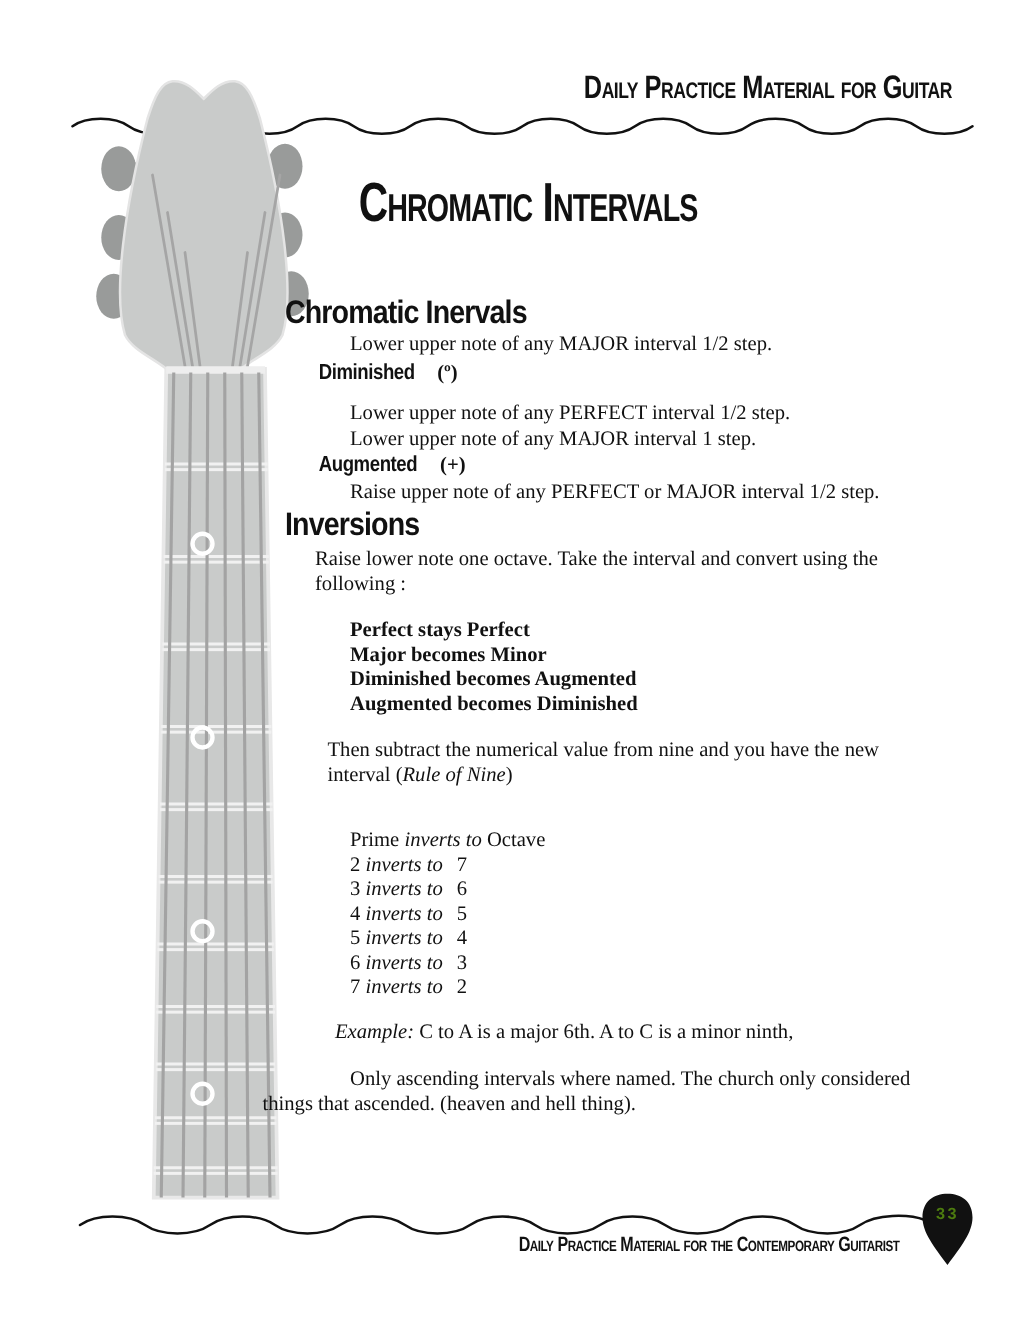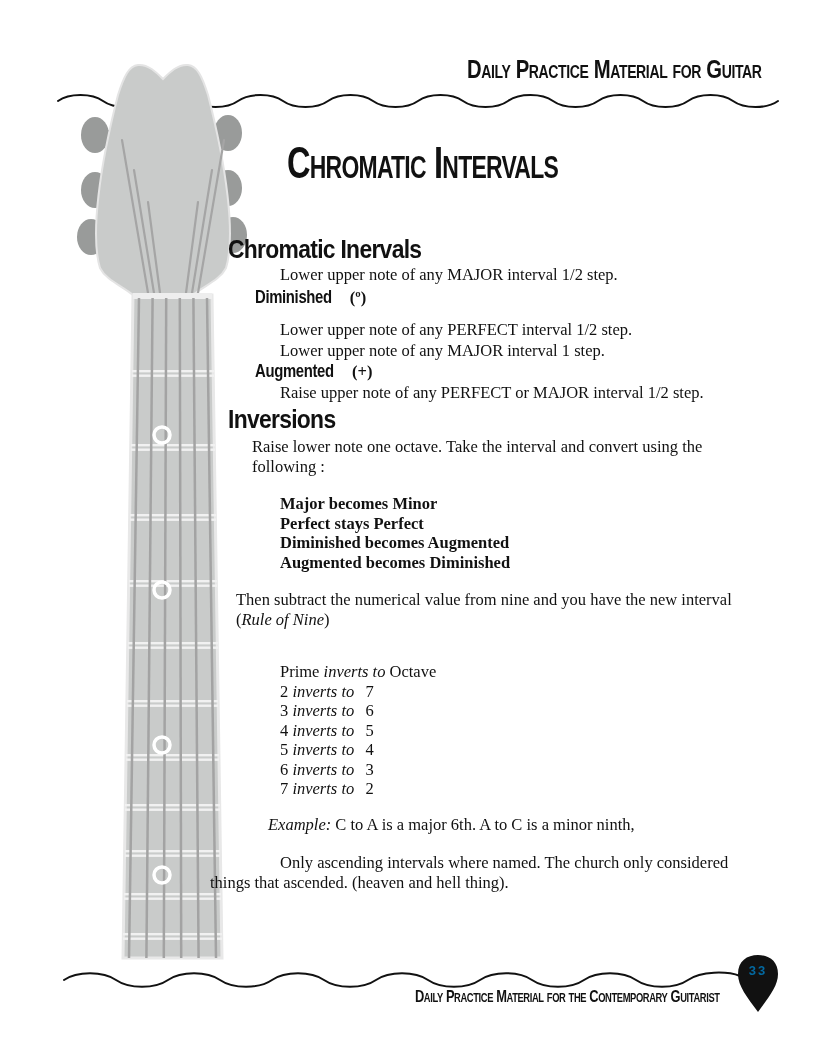--- a/index.html
+++ b/index.html
@@ -47,21 +47,21 @@
     position: absolute; top: 987px; right: 96px; z-index: 3;
     text-align: center;
   }
   .running-foot .cond { transform-origin: 100% 50%; transform: scaleX(0.78); font-size: 16.5px; }
 
   .page-number {
     position: absolute; left: 744px; top: 963px; width: 28px; z-index: 4;
     text-align: center;
     font-family: "Liberation Sans", sans-serif;
     font-weight: bold; font-size: 13px; letter-spacing: 2px;
-    color: #0369a1;
+    color: #4d7c0f;
   }
 
   
   .content {
     position: absolute; left: 228px; top: 236px; width: 524px; z-index: 3;
     font-size: 16.5px; line-height: 19.5px;
   }
   h2.sec { font-size: 26px; line-height: 26px; margin: 0; }
   h2.sec .cond { transform: scaleX(0.88); letter-spacing: -0.8px; }
   h3.term { font-size: 17.5px; line-height: 18px; margin: 3px 0 0 27px; }
@@ -72,21 +72,21 @@
   p.def.gap { margin-top: 13px; }
   p.def.tight { max-width: 474px; }
   h3.aug { margin-top: 1px; }
   h2.inv { margin-top: 4px; }
 
   p.intro { margin: 4px 0 15px 24px; max-width: 470px; }
 
   .conversions { margin: 18px 0 0 52px; font-weight: bold; }
   .conversions div { line-height: 19.5px; }
 
-  p.rule { margin: 18px 0 0 8px; }
+  p.rule { margin: 18px 0 0 34px; }
 
   .inv-table { margin: 33px 0 0 52px; }
   .inv-table div { line-height: 19.5px; }
   .inv-table .num-gap { margin-left: 7px; }
 
   p.example { margin: 16px 0 0 40px; }
   p.note { margin: 19px 0 0 -18px; text-indent: 70px; }
 
   em { font-style: italic; }
 </style>
@@ -222,22 +222,22 @@
     </h3>
     <p class="def tight">Raise upper note of any PERFECT or MAJOR interval 1/2 step.</p>
 
     <h2 class="sec inv">
       <span class="cond">Inversions</span>
     </h2>
 
     <p class="intro">Raise lower note one octave. Take the interval and convert using the following :</p>
 
     <div class="conversions">
+      <div>Perfect stays Perfect</div>
       <div>Major becomes Minor</div>
-      <div>Perfect stays Perfect</div>
       <div>Diminished becomes Augmented</div>
       <div>Augmented becomes Diminished</div>
     </div>
 
     <p class="rule"><span>Then subtract the numerical value from nine and you have the new interval (</span><em>Rule of Nine</em><span>)</span></p>
 
     <div class="inv-table">
       <div><span>Prime</span> <em>inverts to</em> <span>Octave</span></div>
       <div><span>2</span> <em>inverts to</em> <span class="num-gap">7</span></div>
       <div><span>3</span> <em>inverts to</em> <span class="num-gap">6</span></div>

